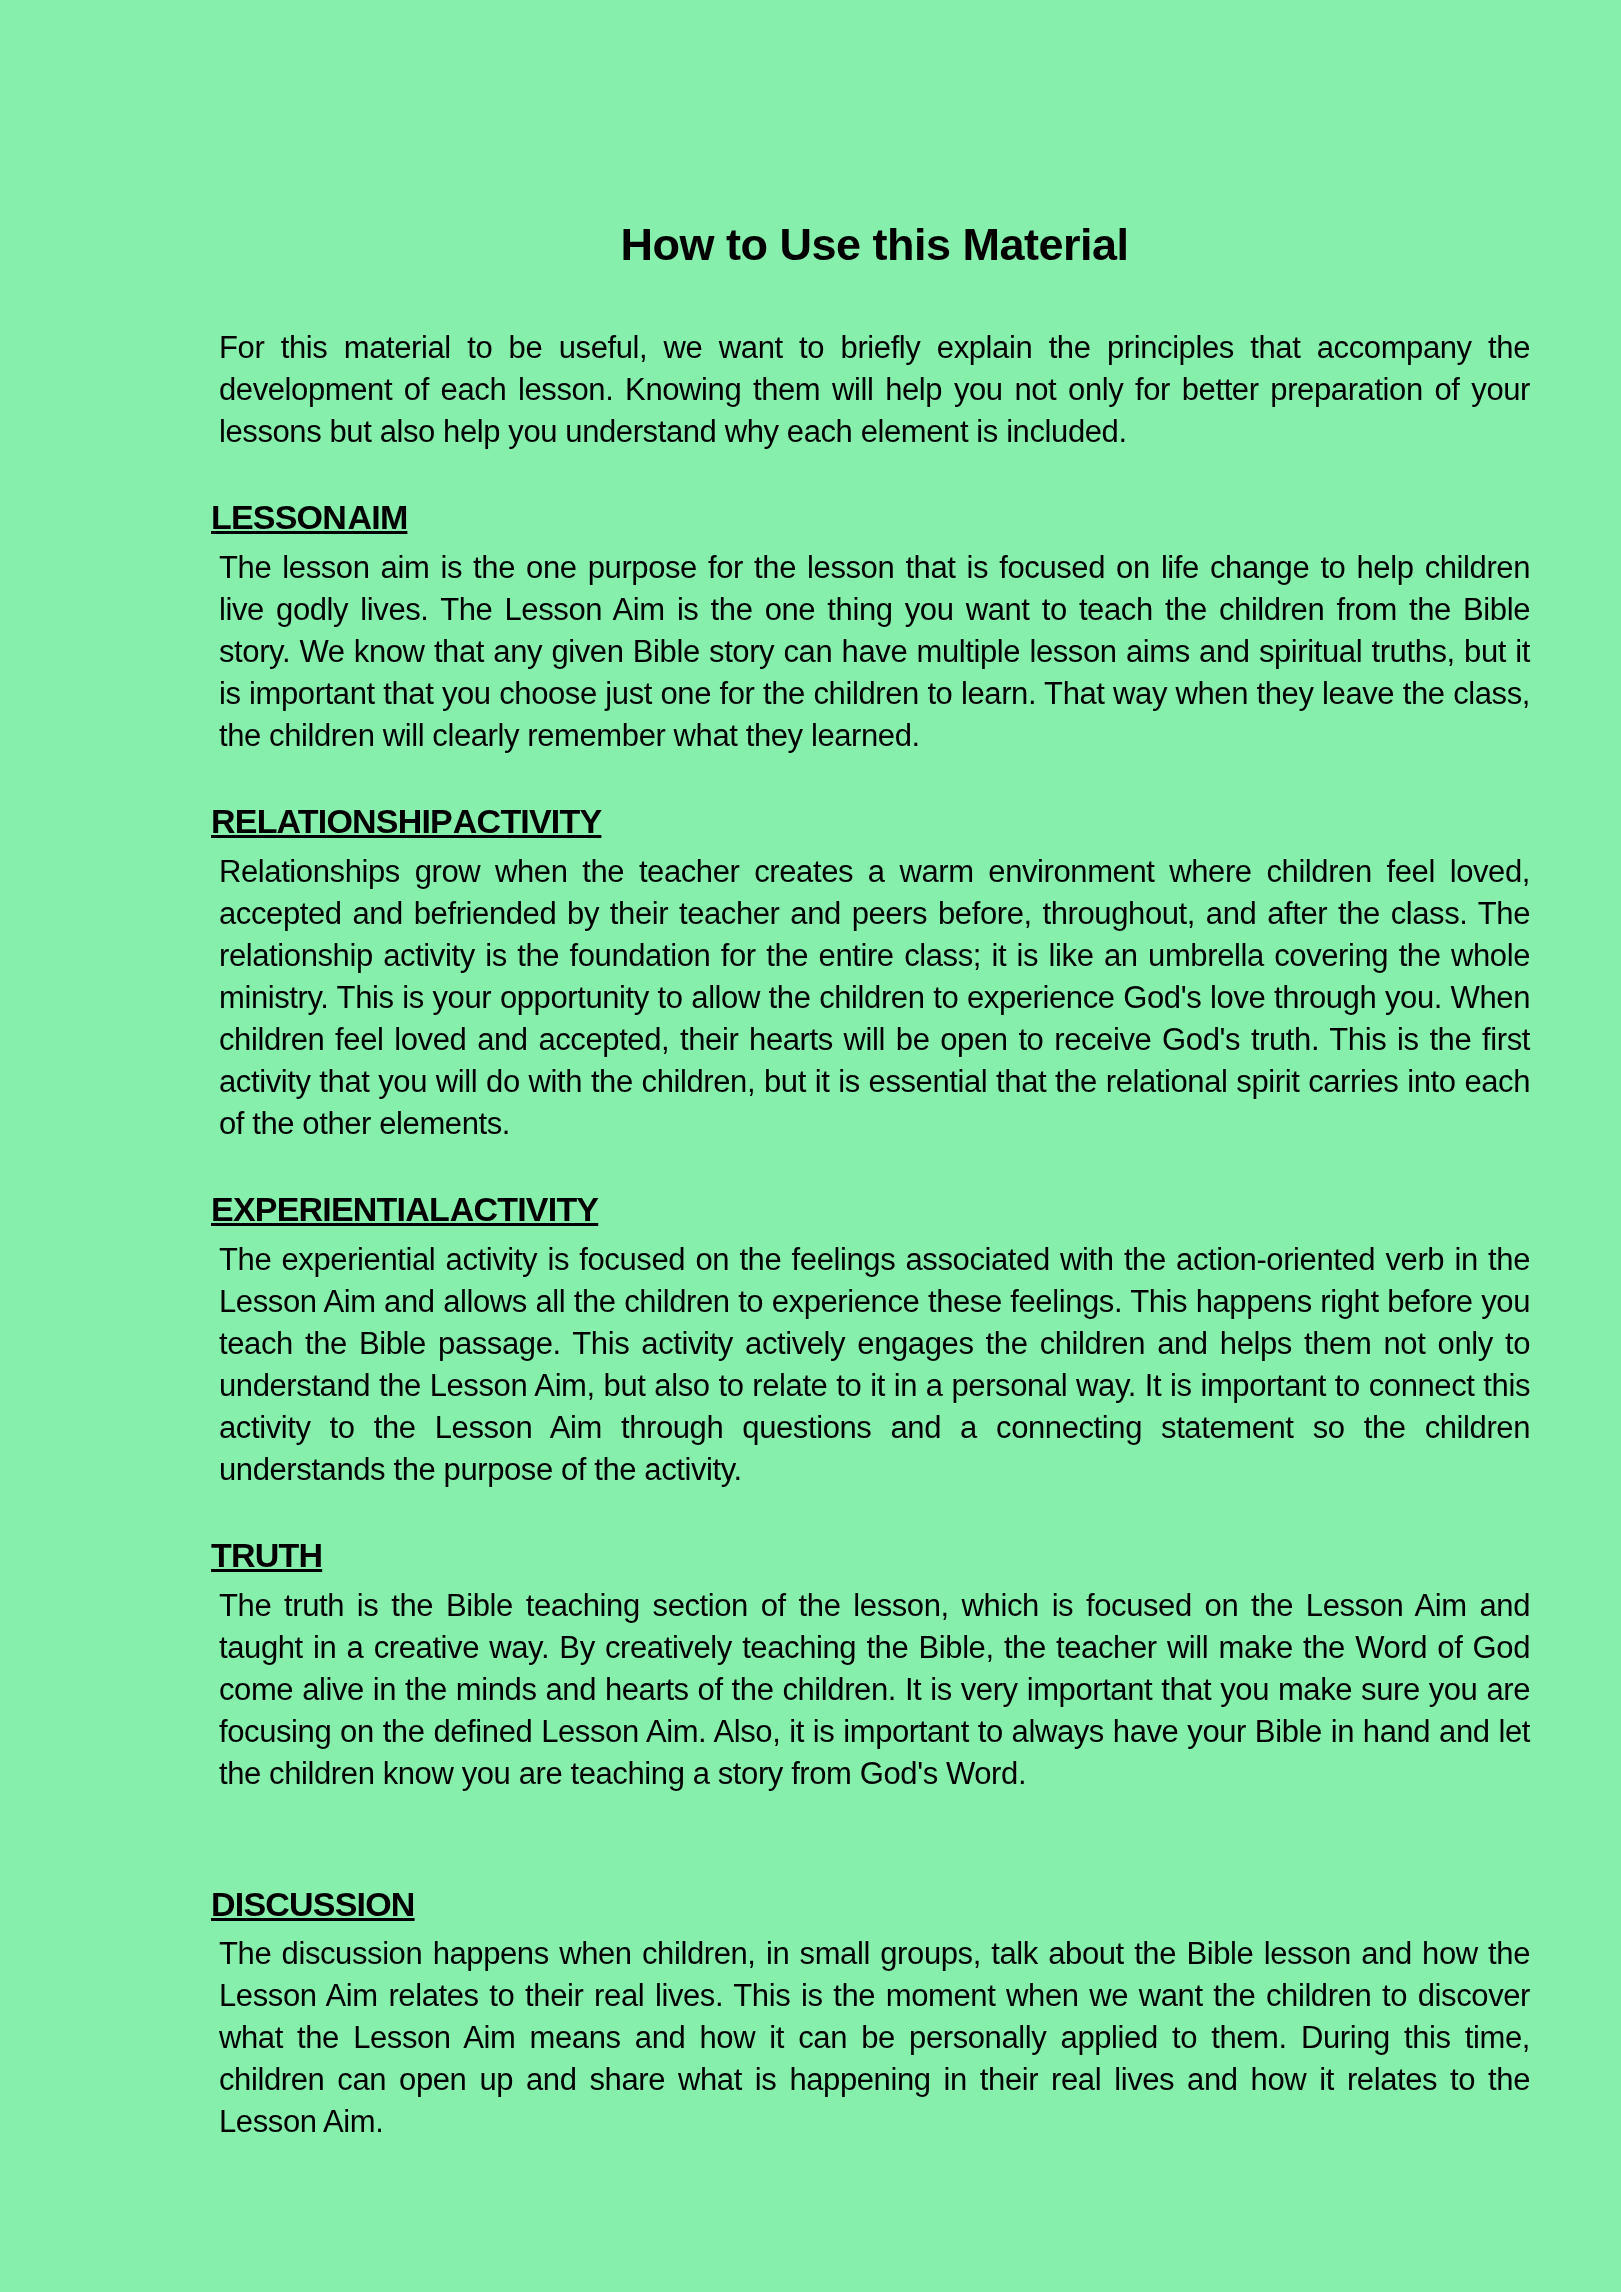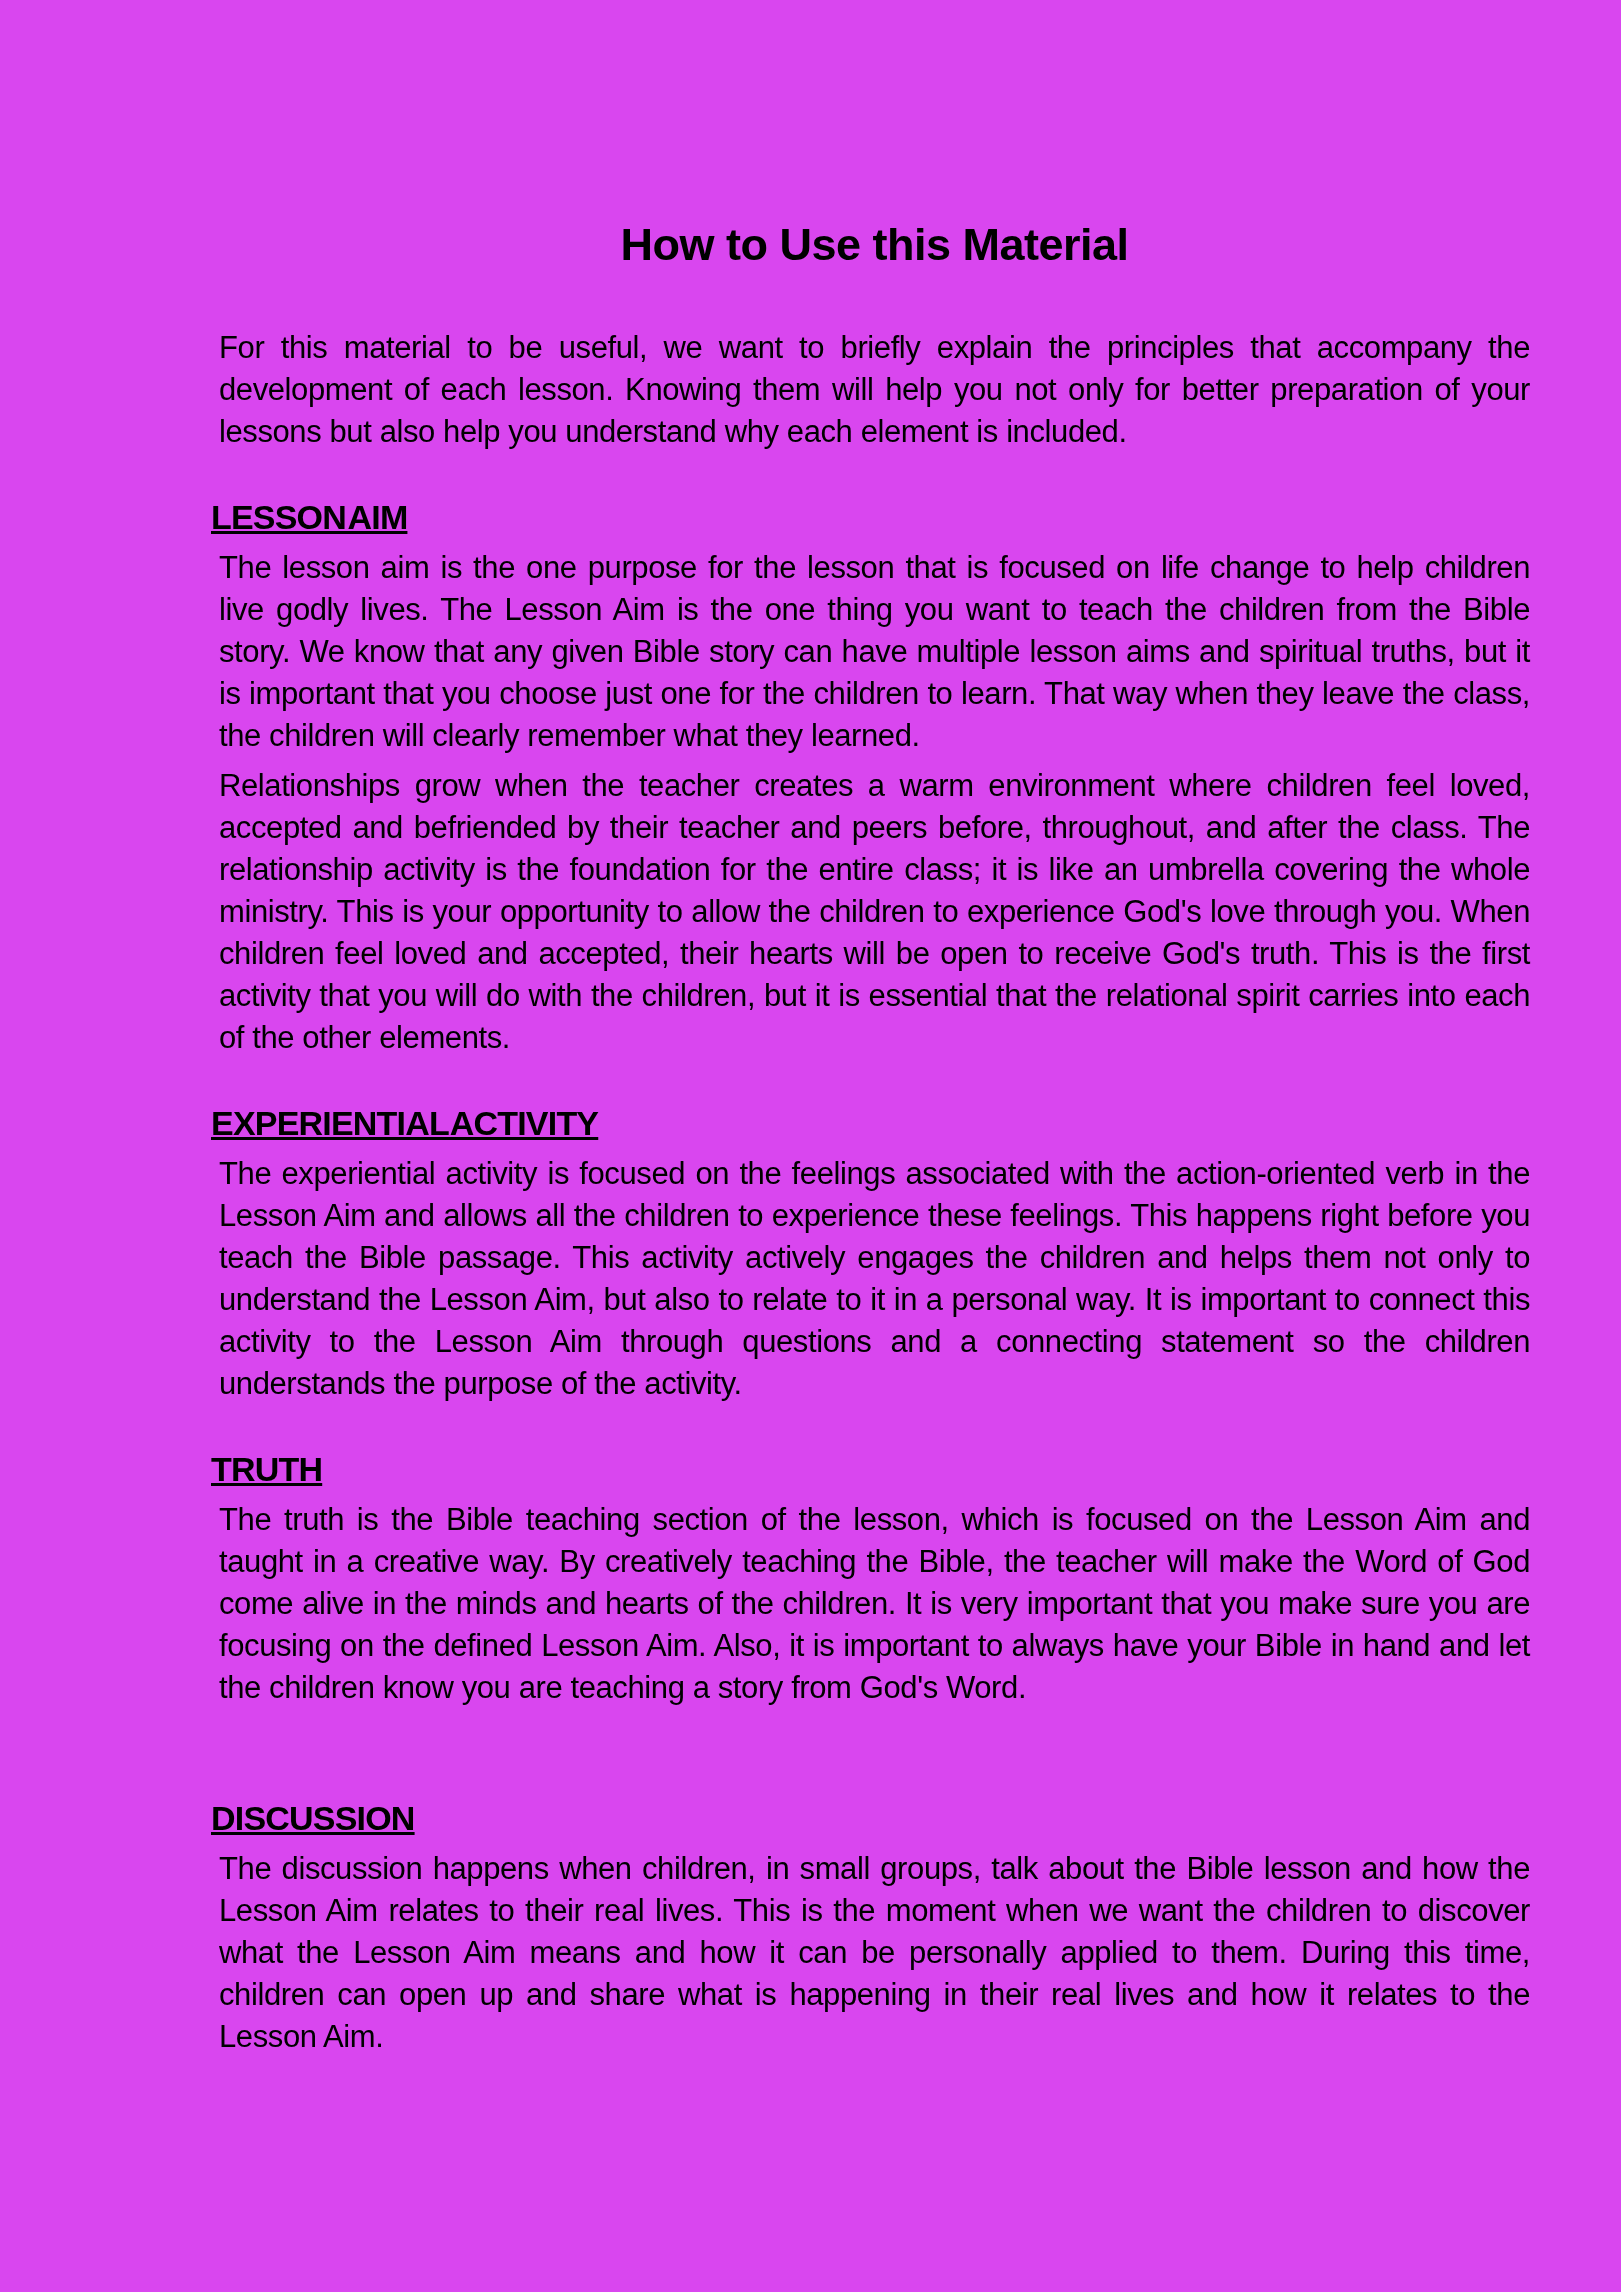--- a/index.html
+++ b/index.html
@@ -4,21 +4,21 @@
 <style>
   html, body {
     margin: 0;
     padding: 0;
     background: #ffffff;
   }
   .page {
     position: relative;
     width: 1621px;
     height: 2293px;
-    background: #d946ef;
+    background: #86efac;
     color: #000000;
     box-sizing: border-box;
     padding: 218px 83px 0 211px;
     font-family: "Liberation Sans", sans-serif;
     font-stretch: condensed;
     overflow: hidden;
   }
   .doc-title {
     font-size: 45px;
     font-weight: bold;
@@ -55,20 +55,21 @@
   <h1 class="doc-title">How to Use this Material</h1>
 
   <p class="intro">For this material to be useful, we want to briefly explain the principles that accompany the development of each lesson. Knowing them will help you not only for better preparation of your lessons but also help you understand why each element is included.</p>
 
   <div class="section">
     <h2 class="section-heading">LESSON AIM</h2>
     <p class="section-body">The lesson aim is the one purpose for the lesson that is focused on life change to help children live godly lives. The Lesson Aim is the one thing you want to teach the children from the Bible story. We know that any given Bible story can have multiple lesson aims and spiritual truths, but it is important that you choose just one for the children to learn. That way when they leave the class, the children will clearly remember what they learned.</p>
   </div>
 
   <div class="section">
+    <h2 class="section-heading">RELATIONSHIP ACTIVITY</h2>
     <p class="section-body">Relationships grow when the teacher creates a warm environment where children feel loved, accepted and befriended by their teacher and peers before, throughout, and after the class. The relationship activity is the foundation for the entire class; it is like an umbrella covering the whole ministry. This is your opportunity to allow the children to experience God's love through you. When children feel loved and accepted, their hearts will be open to receive God's truth. This is the first activity that you will do with the children, but it is essential that the relational spirit carries into each of the other elements.</p>
   </div>
 
   <div class="section">
     <h2 class="section-heading">EXPERIENTIAL ACTIVITY</h2>
     <p class="section-body">The experiential activity is focused on the feelings associated with the action-oriented verb in the Lesson Aim and allows all the children to experience these feelings. This happens right before you teach the Bible passage. This activity actively engages the children and helps them not only to understand the Lesson Aim, but also to relate to it in a personal way. It is important to connect this activity to the Lesson Aim through questions and a connecting statement so the children understands the purpose of the activity.</p>
   </div>
 
   <div class="section">
     <h2 class="section-heading">TRUTH</h2>

